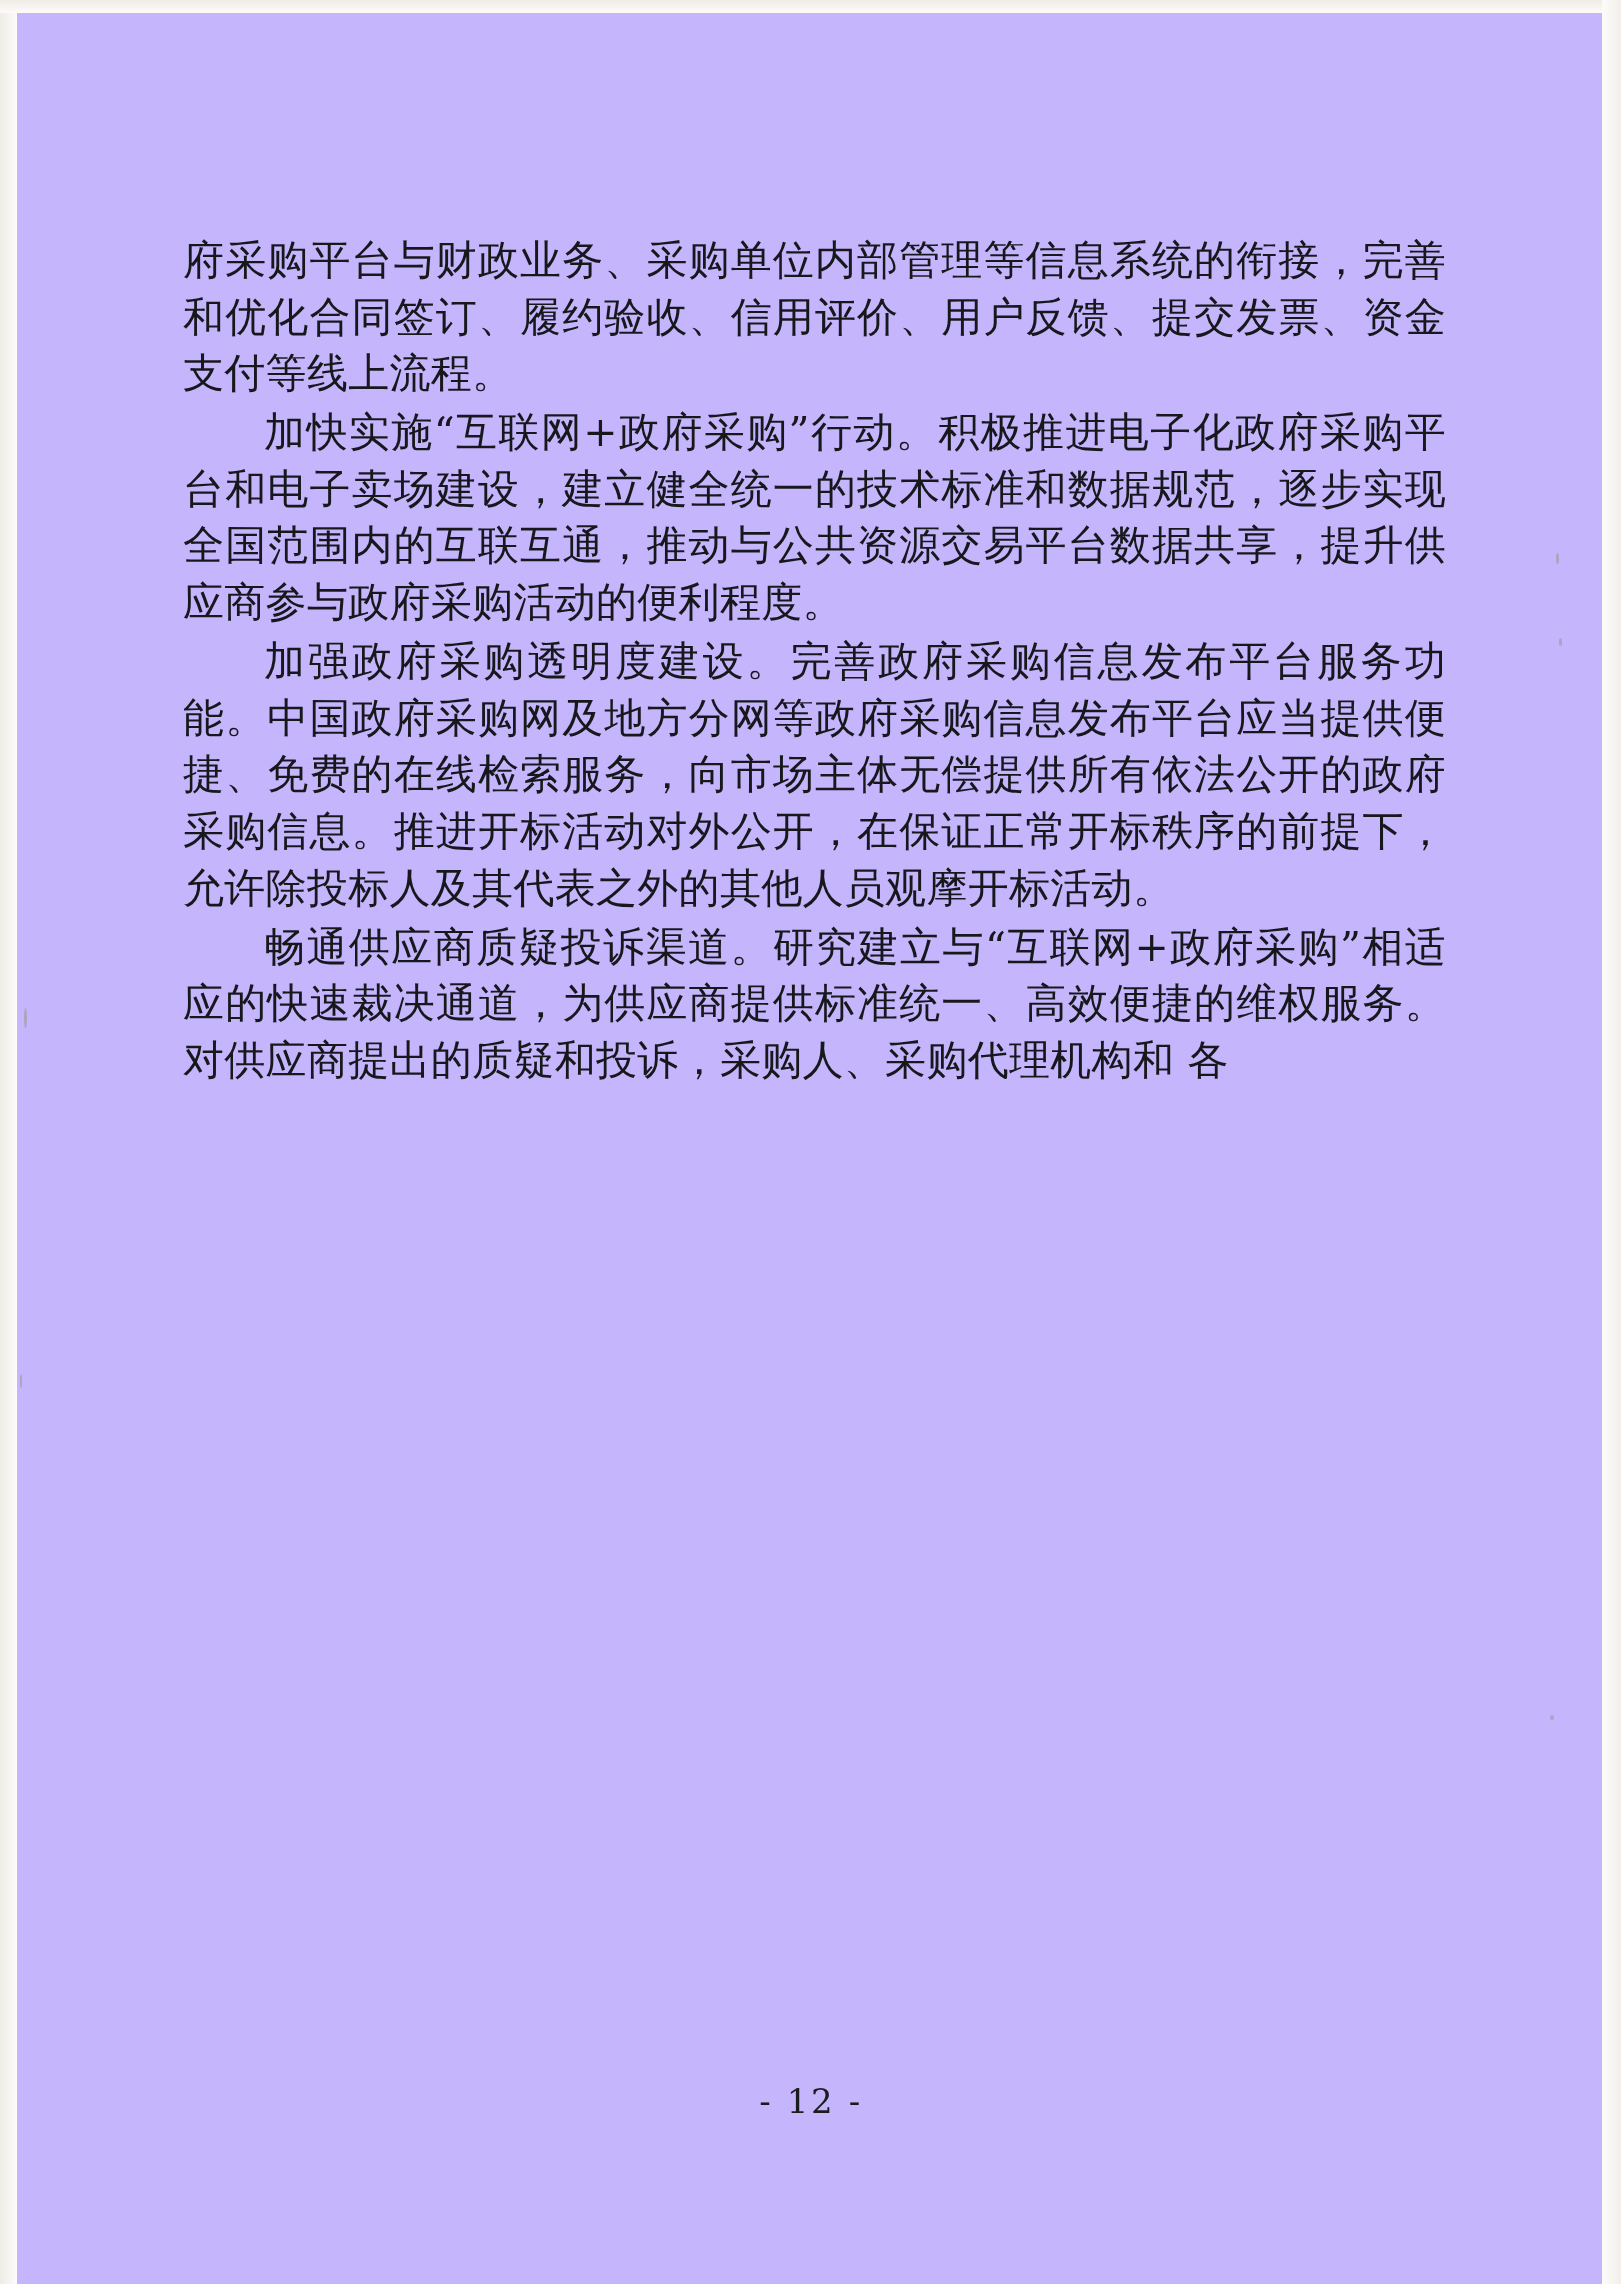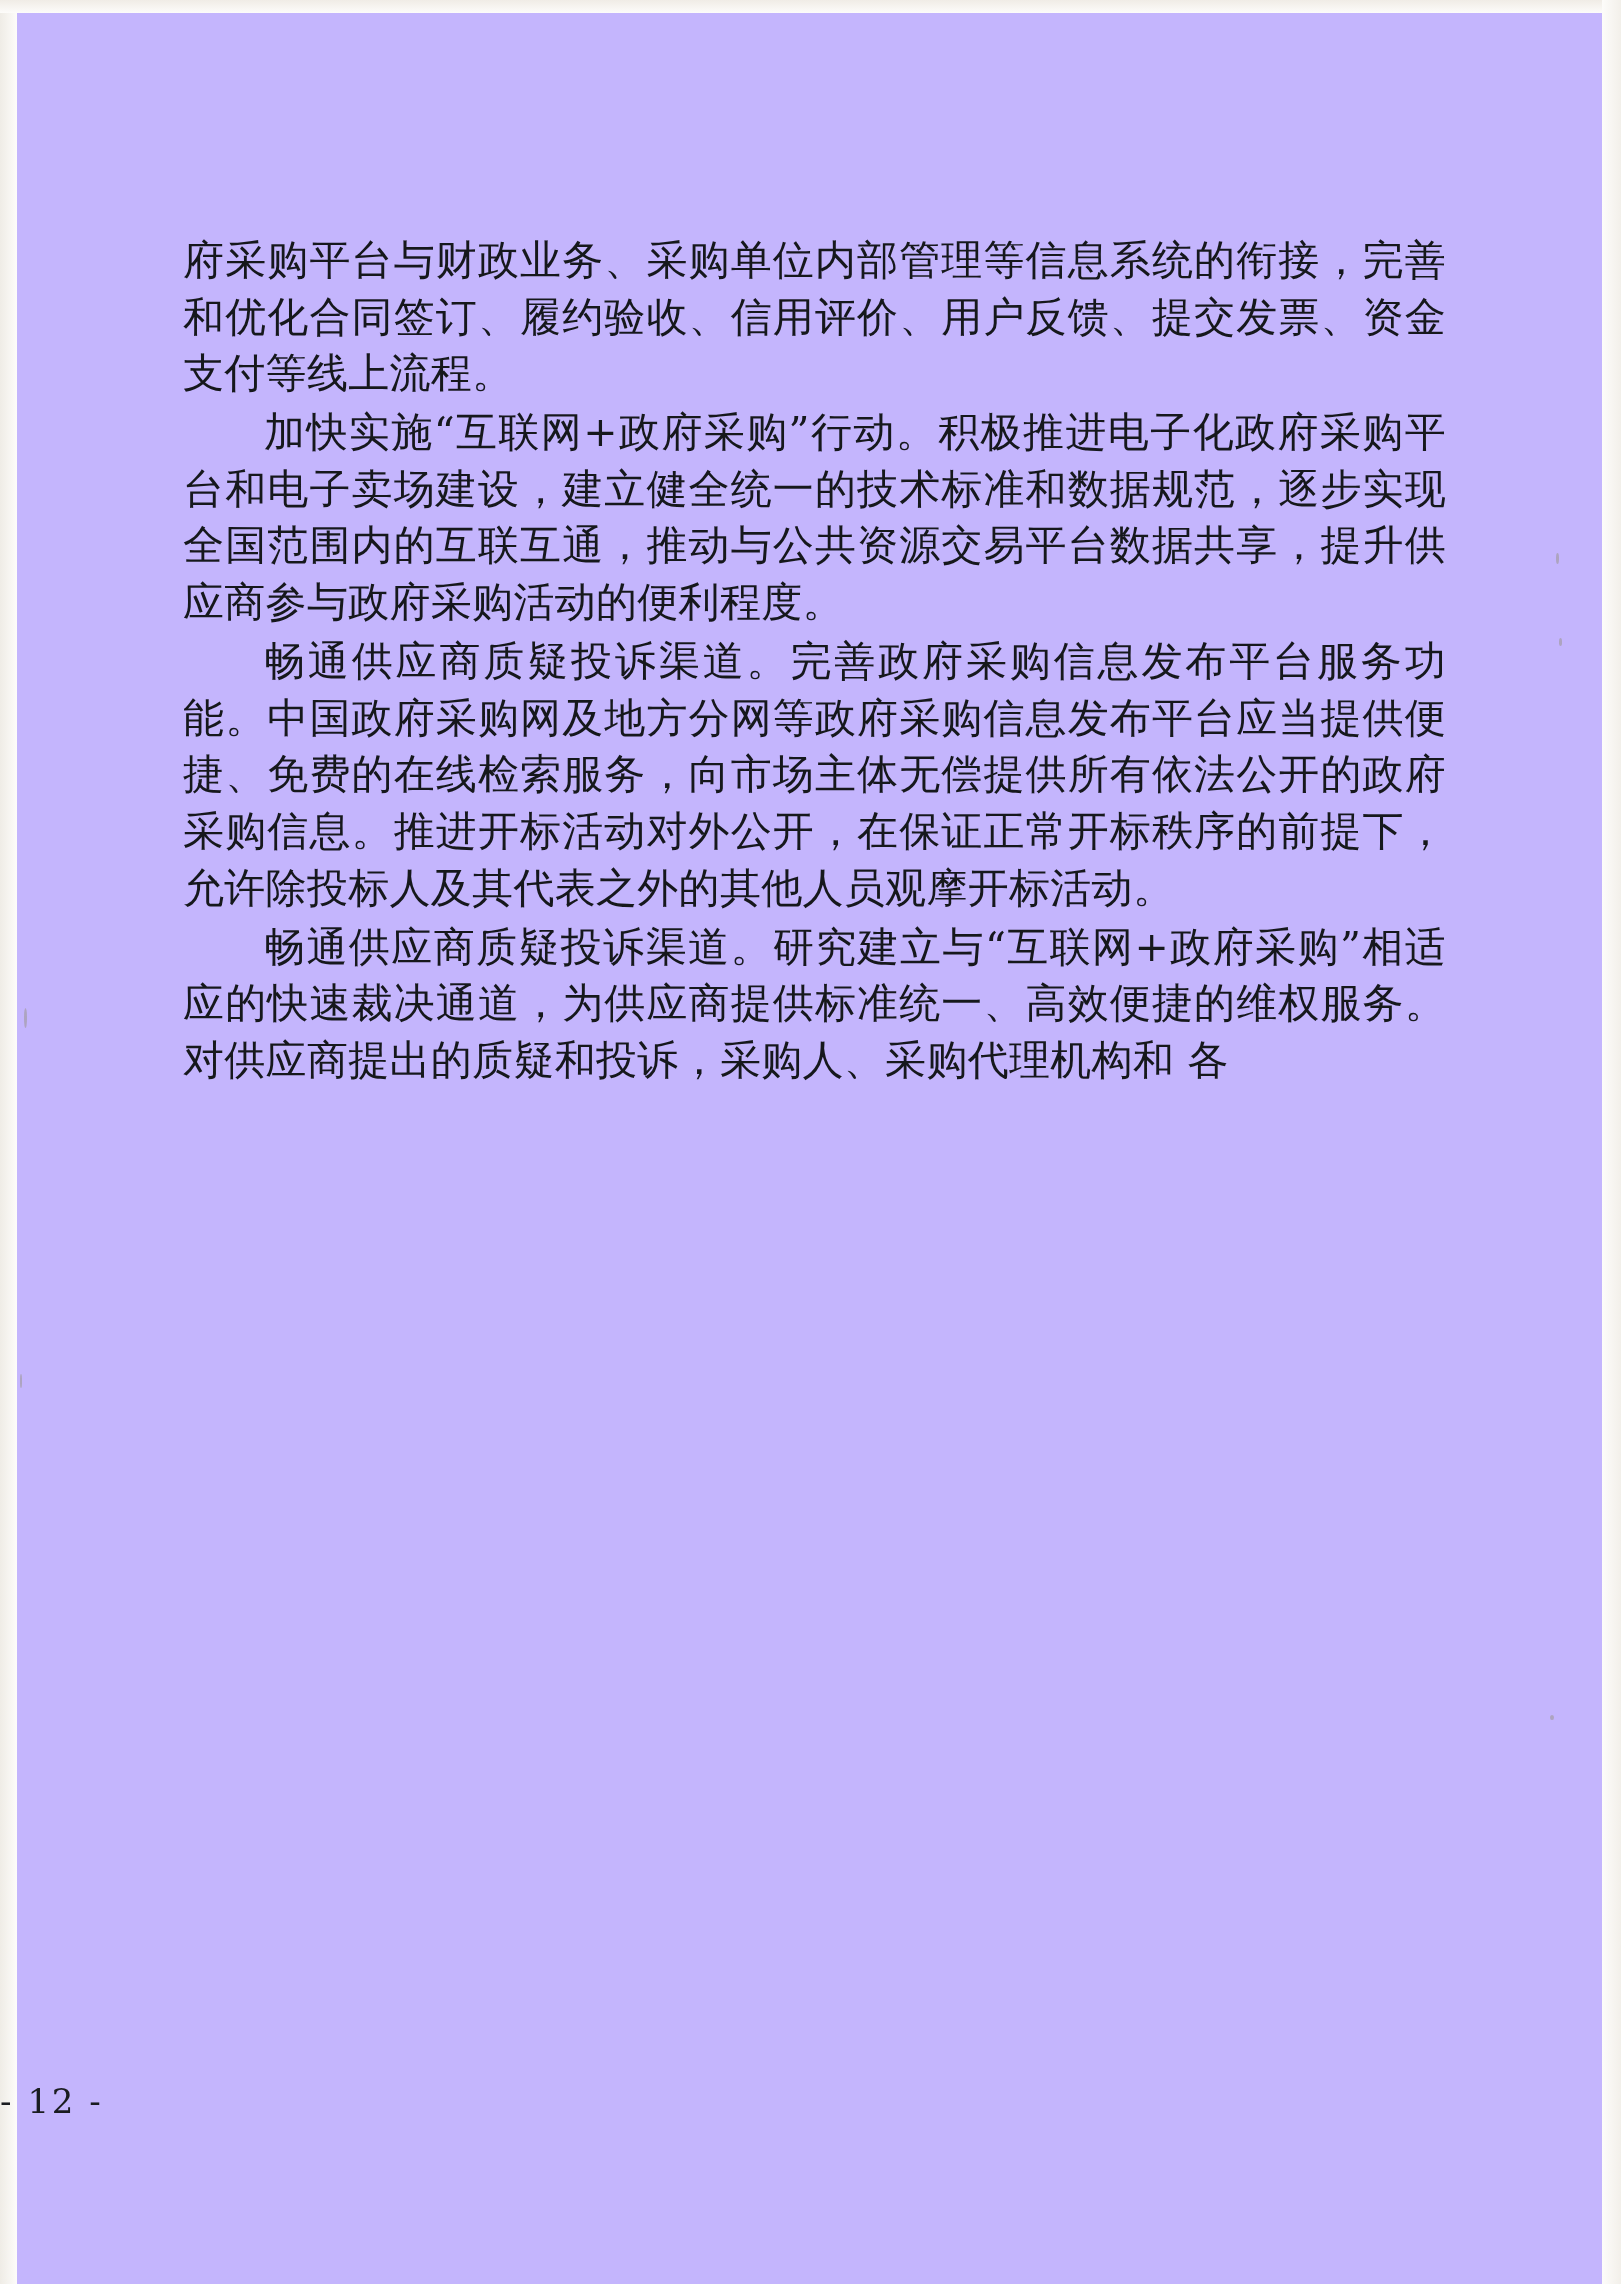--- a/index.html
+++ b/index.html
@@ -67,21 +67,21 @@
     font-weight: bold;
     text-indent: 81px;
     letter-spacing: 1.3px;
     font-family: "DejaVu Sans", sans-serif;
   }
   .page-number {
     position: absolute;
     top: 2081px;
     left: 0;
     width: 1622px;
-    text-align: left;
+    text-align: center;
     font-size: 34px;
     color: #1a1c20;
     font-family: "DejaVu Serif", serif;
     letter-spacing: 2.6px;
   }
   
   .speck {
     position: absolute;
     background: #9a968e;
     border-radius: 50%;
@@ -103,19 +103,19 @@
 
   <div class="speck s1"></div>
   <div class="speck s2"></div>
   <div class="speck s3"></div>
   <div class="speck s4"></div>
   <div class="speck s5"></div>
 
   <div class="content">
     <p>府采购平台与财政业务、采购单位内部管理等信息系统的衔接，完善和优化合同签订、履约验收、信用评价、用户反馈、提交发票、资金支付等线上流程。</p>
     <p class="indent">加快实施“互联网+政府采购”行动。积极推进电子化政府采购平台和电子卖场建设，建立健全统一的技术标准和数据规范，逐步实现全国范围内的互联互通，推动与公共资源交易平台数据共享，提升供应商参与政府采购活动的便利程度。</p>
-    <p class="indent">畅通供应商质疑投诉渠道。完善政府采购信息发布平台服务功能。中国政府采购网及地方分网等政府采购信息发布平台应当提供便捷、免费的在线检索服务，向市场主体无偿提供所有依法公开的政府采购信息。推进开标活动对外公开，在保证正常开标秩序的前提下，允许除投标人及其代表之外的其他人员观摩开标活动。</p>
+    <p class="indent">加强政府采购透明度建设。完善政府采购信息发布平台服务功能。中国政府采购网及地方分网等政府采购信息发布平台应当提供便捷、免费的在线检索服务，向市场主体无偿提供所有依法公开的政府采购信息。推进开标活动对外公开，在保证正常开标秩序的前提下，允许除投标人及其代表之外的其他人员观摩开标活动。</p>
     <p class="indent">畅通供应商质疑投诉渠道。研究建立与“互联网+政府采购”相适应的快速裁决通道，为供应商提供标准统一、高效便捷的维权服务。对供应商提出的质疑和投诉，采购人、采购代理机构和 各</p>
   </div>
 
   <div class="page-number">- 12 -</div>
 </div>
 
 
 </body></html>

